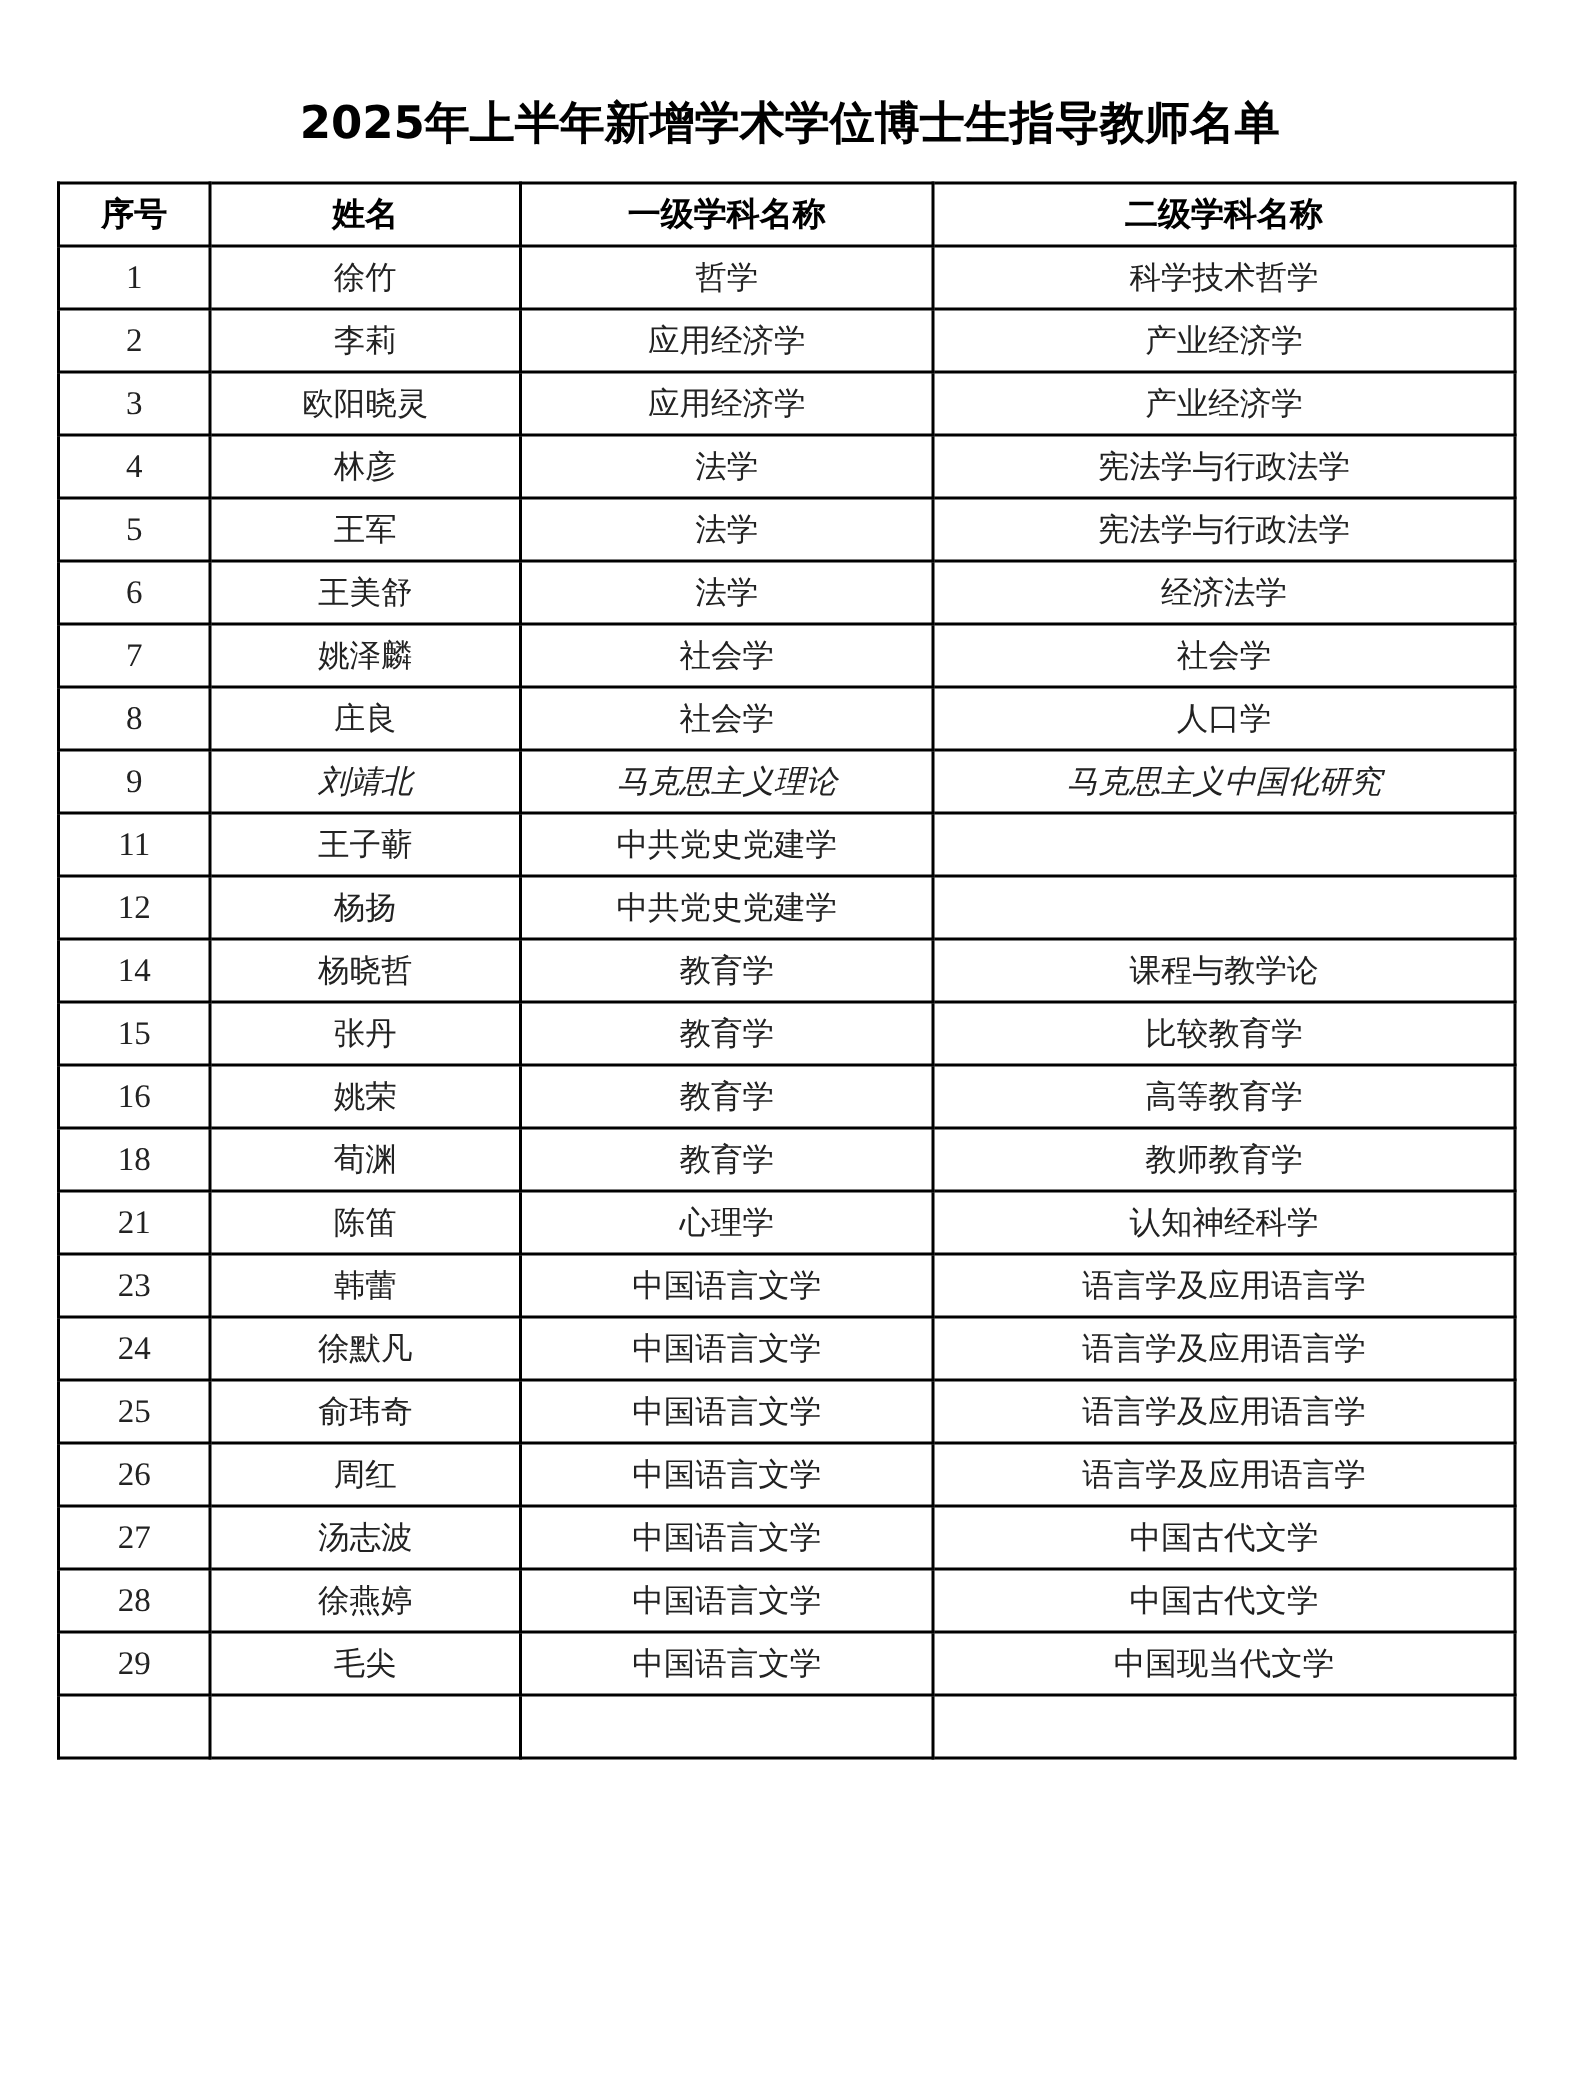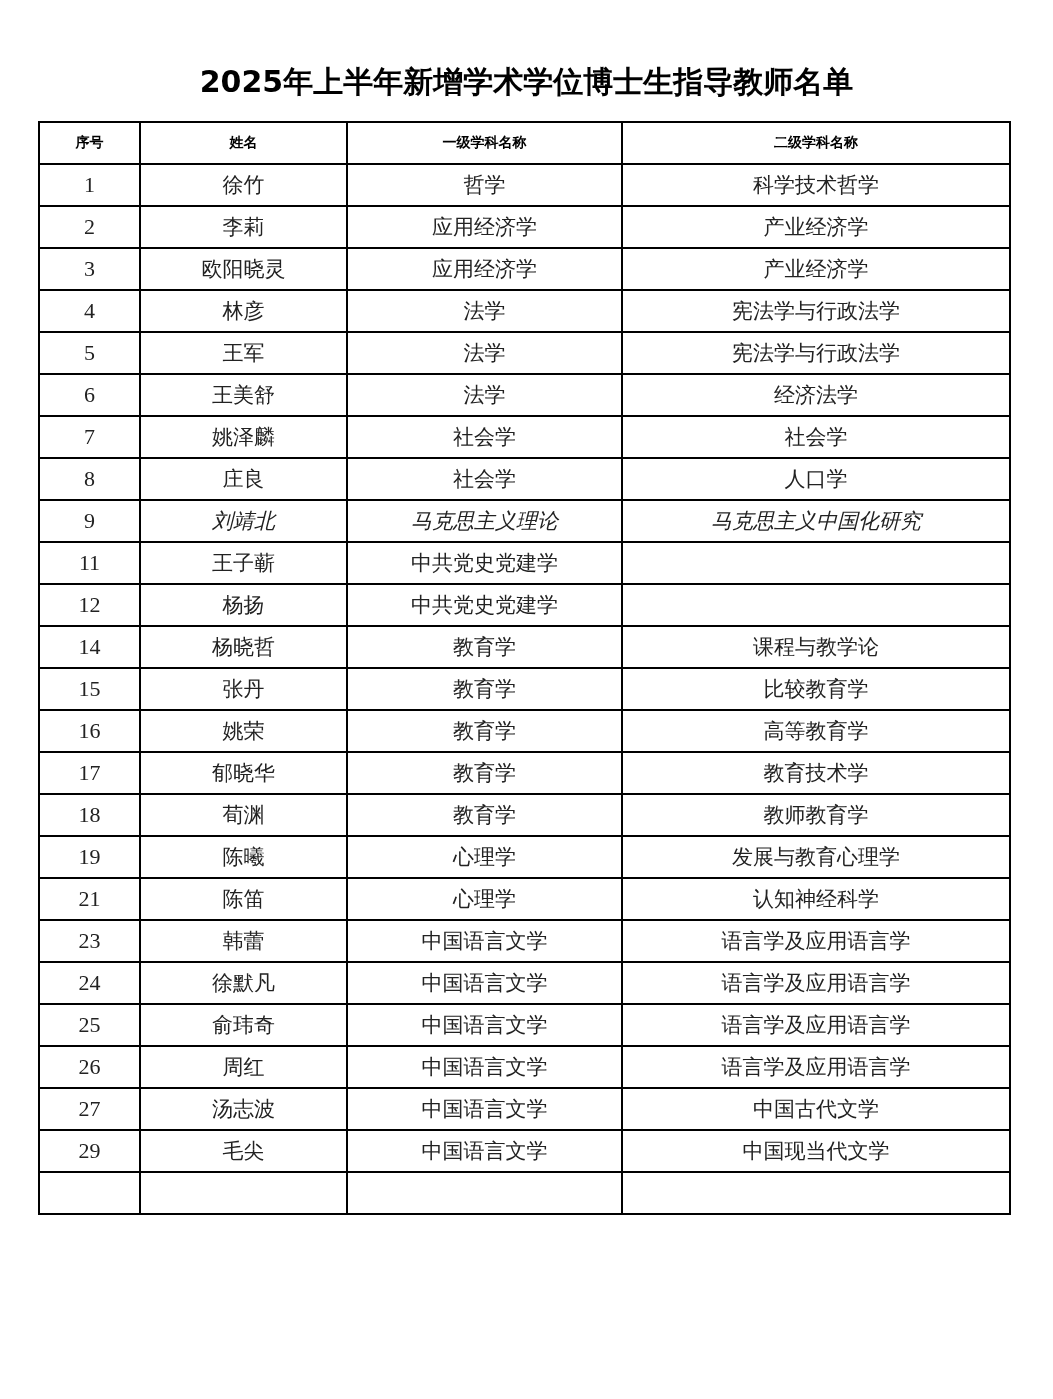--- a/index.html
+++ b/index.html
@@ -15,21 +15,21 @@
   table.roster {
     position: absolute; top: 121px; left: 38px;
     border-collapse: collapse; table-layout: fixed; width: 971px;
   }
   table.roster th, table.roster td {
     border: 2.5px solid #000; text-align: center; vertical-align: middle;
     padding: 0; height: 40px; overflow: hidden; white-space: nowrap;
   }
   table.roster th {
     font-family: "DejaVu Sans", "Liberation Sans", sans-serif;
-    font-weight: bold; font-size: 14px; color: #000; height: 40px; text-align: center;
+    font-weight: bold; font-size: 22px; color: #000; height: 40px; text-align: center;
   }
   table.roster td { font-size: 21px; color: #222; font-weight: normal; }
   table.roster td.num { font-family: "Liberation Serif", "DejaVu Serif", serif; font-size: 22px; }
   tr.italic td.txt { font-style: italic; }
   col.c1 { width: 101px; } col.c2 { width: 207px; } col.c3 { width: 275px; } col.c4 { width: 388px; }
 </style>
 </head>
 <body>
 
 <div class="title">2025年上半年新增学术学位博士生指导教师名单</div>
@@ -128,36 +128,24 @@
         <td class="txt">教育学</td>
         <td class="txt">比较教育学</td>
       </tr>
       <tr>
         <td class="num">16</td>
         <td class="txt">姚荣</td>
         <td class="txt">教育学</td>
         <td class="txt">高等教育学</td>
       </tr>
       <tr>
-        <td class="num">17</td>
-        <td class="txt">郁晓华</td>
-        <td class="txt">教育学</td>
-        <td class="txt">教育技术学</td>
-      </tr>
-      <tr>
         <td class="num">18</td>
         <td class="txt">荀渊</td>
         <td class="txt">教育学</td>
         <td class="txt">教师教育学</td>
-      </tr>
-      <tr>
-        <td class="num">19</td>
-        <td class="txt">陈曦</td>
-        <td class="txt">心理学</td>
-        <td class="txt">发展与教育心理学</td>
       </tr>
       <tr>
         <td class="num">21</td>
         <td class="txt">陈笛</td>
         <td class="txt">心理学</td>
         <td class="txt">认知神经科学</td>
       </tr>
       <tr>
         <td class="num">23</td>
         <td class="txt">韩蕾</td>
@@ -182,20 +170,26 @@
         <td class="txt">中国语言文学</td>
         <td class="txt">语言学及应用语言学</td>
       </tr>
       <tr>
         <td class="num">27</td>
         <td class="txt">汤志波</td>
         <td class="txt">中国语言文学</td>
         <td class="txt">中国古代文学</td>
       </tr>
       <tr>
+        <td class="num">28</td>
+        <td class="txt">徐燕婷</td>
+        <td class="txt">中国语言文学</td>
+        <td class="txt">中国古代文学</td>
+      </tr>
+      <tr>
         <td class="num">29</td>
         <td class="txt">毛尖</td>
         <td class="txt">中国语言文学</td>
         <td class="txt">中国现当代文学</td>
       </tr>
       <tr>
         <td class="num"></td>
         <td class="txt"></td>
         <td class="txt"></td>
         <td class="txt"></td>

